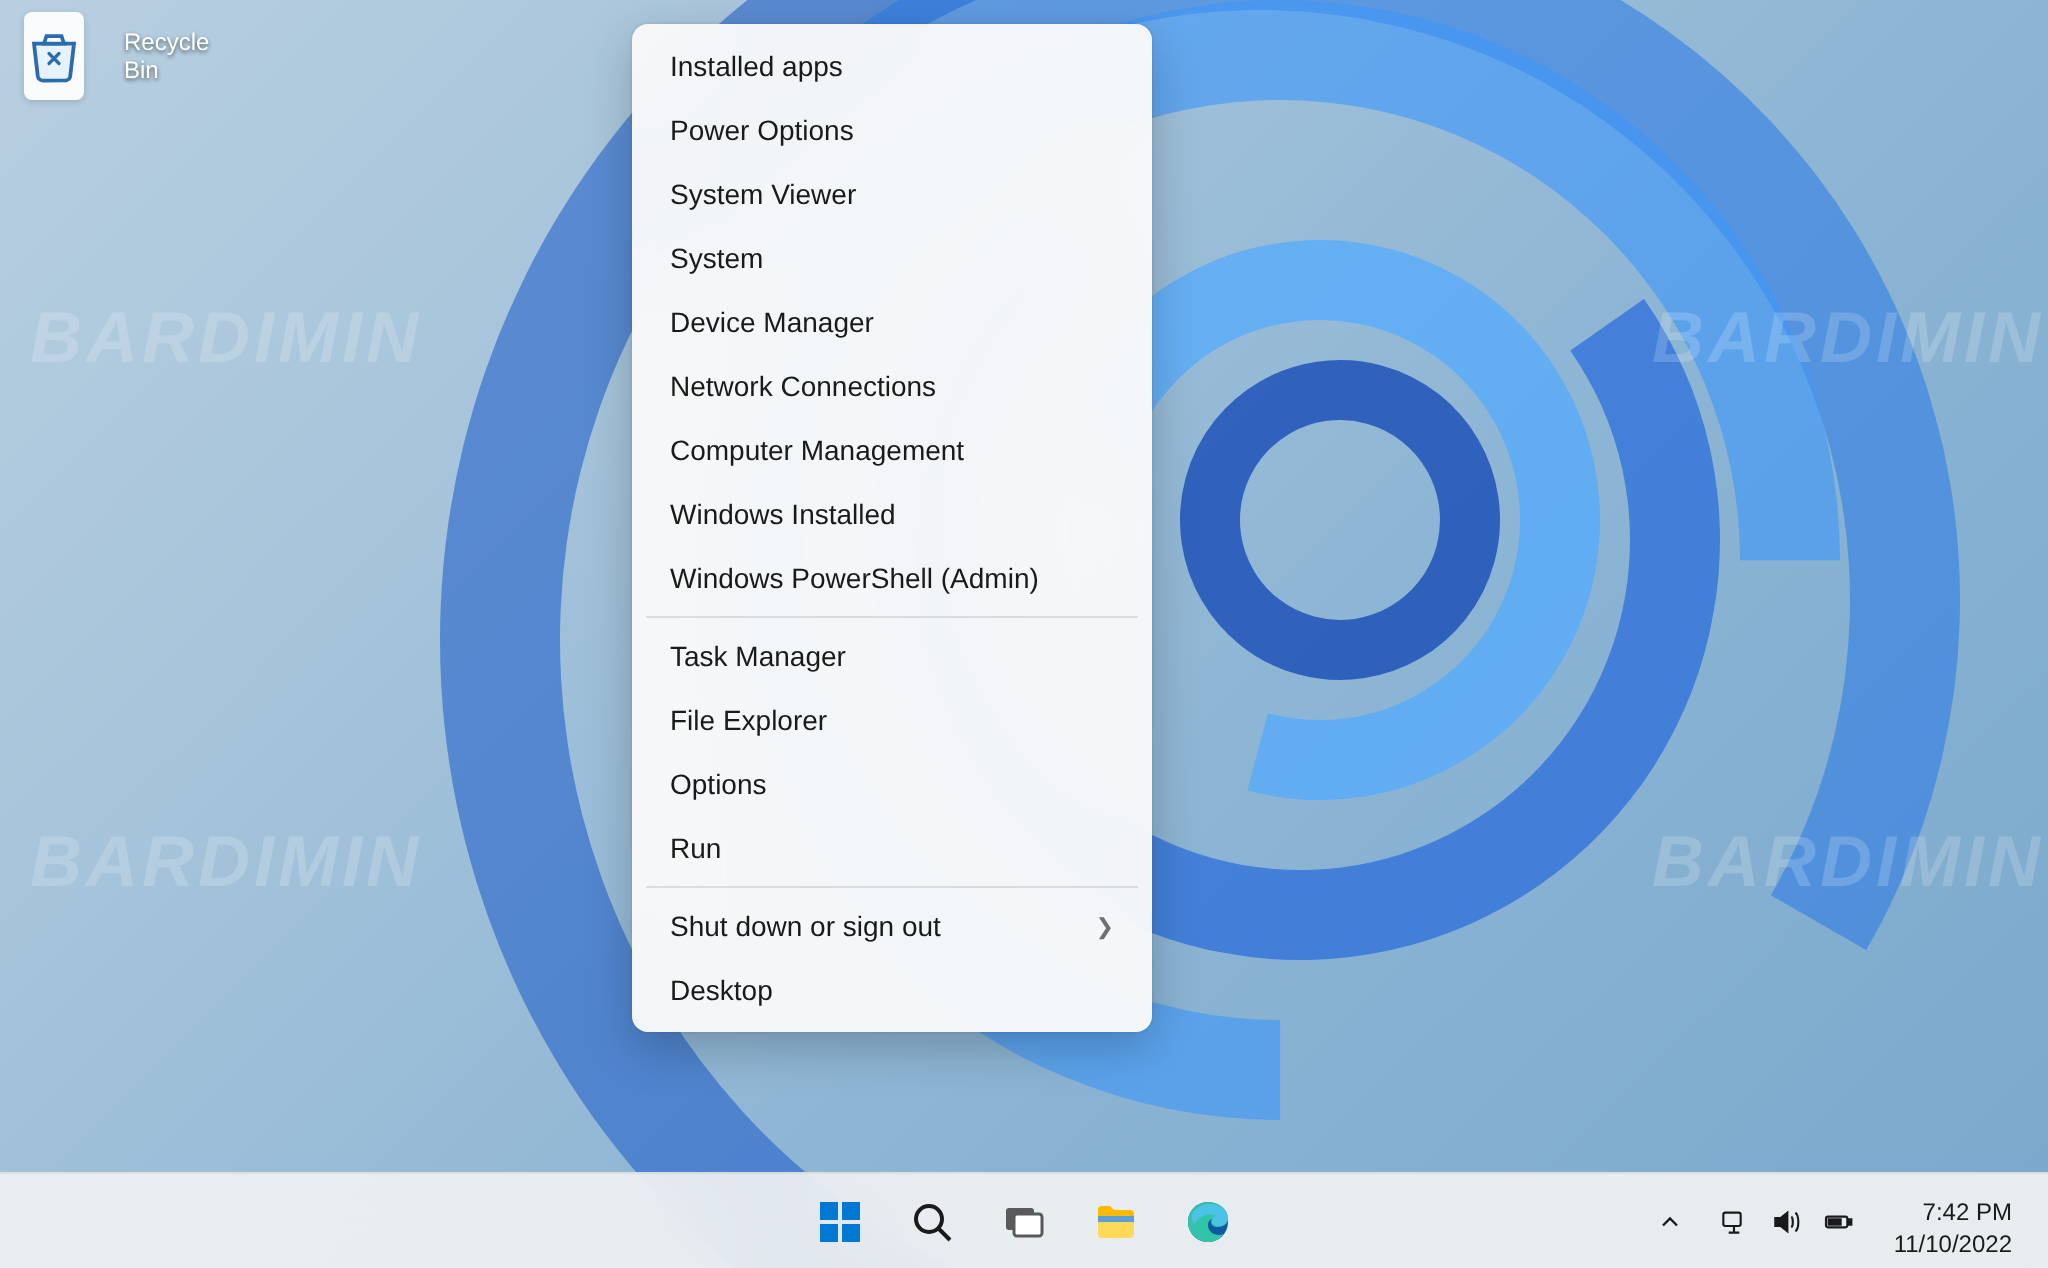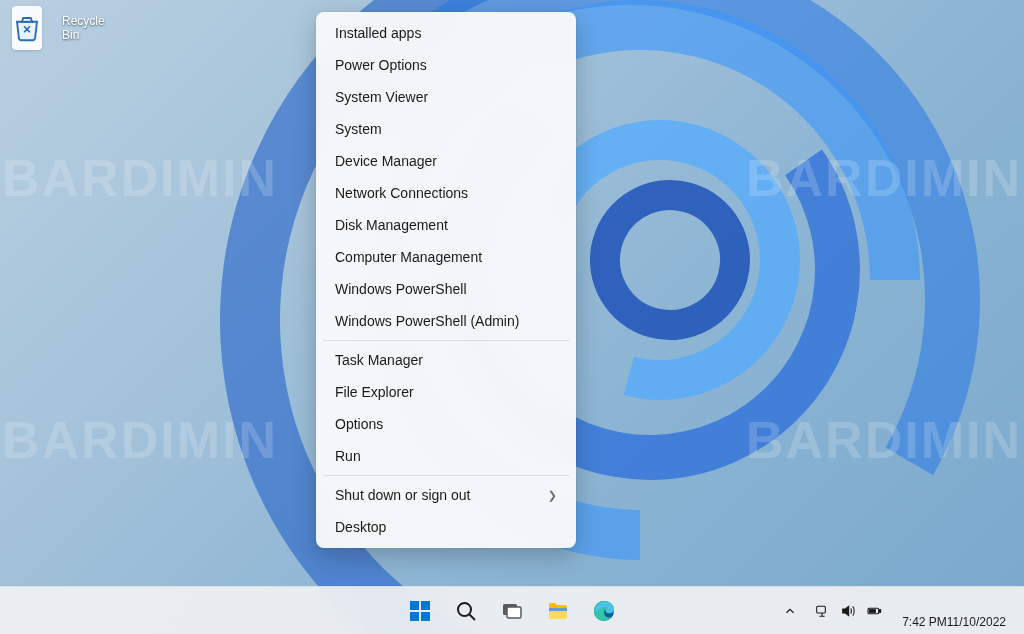--- a/index.html
+++ b/index.html
@@ -37,26 +37,28 @@
     .p1 { width: 820px; height: 820px; left: 40px; top: 40px; border: 60px solid rgba(25,90,200,0.55); border-right-color: transparent; border-top-color: transparent; transform: rotate(25deg);}
     .p2 { width: 700px; height: 700px; left: 100px; top: 80px; border: 55px solid rgba(40,120,230,0.55); border-left-color: transparent; border-bottom-color: transparent; transform: rotate(-15deg);}
     .p3 { width: 560px; height: 560px; left: 180px; top: 130px; border: 50px solid rgba(60,150,250,0.6); border-right-color: transparent; transform: rotate(45deg);}
     .p4 { width: 420px; height: 420px; left: 260px; top: 190px; border: 45px solid rgba(30,100,220,0.65); border-top-color: transparent; transform: rotate(10deg);}
     .p5 { width: 280px; height: 280px; left: 340px; top: 250px; border: 40px solid rgba(80,170,255,0.7); border-left-color: transparent; transform: rotate(-30deg);}
     .p6 { width: 160px; height: 160px; left: 410px; top: 310px; border: 30px solid rgba(15,70,180,0.75); transform: rotate(60deg);}
 
     
     .watermark {
       position: absolute;
-      font-size: 52px;
+      font-size: 36px;
       font-weight: 700;
+      font-style: italic;
       color: rgba(255,255,255,0.18);
       letter-spacing: 2px;
       z-index: 1;
       white-space: nowrap;
+      margin-left: 13px;
     }
     .wm1 { left: 2px; top: 148px; }
     .wm2 { right: 2px; top: 148px; }
     .wm3 { left: 2px; top: 410px; }
     .wm4 { right: 2px; top: 410px; }
 
     
     .desktop-icon {
       position: absolute;
       left: 12px;
@@ -173,21 +175,21 @@
       width: 28px;
       height: 40px;
       display: flex;
       align-items: center;
       justify-content: center;
       cursor: pointer;
       border-radius: 4px;
     }
     .clock {
       display: flex;
-      flex-direction: row;
+      flex-direction: column;
       align-items: flex-end;
       justify-content: flex-end;
       padding: 0 10px;
       height: 40px;
       font-size: 12px;
       color: #1a1a1a;
       line-height: 1.35;
       cursor: pointer;
       border-radius: 4px;
     }
@@ -235,27 +237,24 @@
   <div class="menu-item">
       <span>System</span>
     </div>
   <div class="menu-item">
       <span>Device Manager</span>
     </div>
   <div class="menu-item">
       <span>Network Connections</span>
     </div>
   <div class="menu-item">
-      <span>Disk Management</span>
-    </div>
-  <div class="menu-item">
       <span>Computer Management</span>
     </div>
   <div class="menu-item">
-      <span>Windows PowerShell</span>
+      <span>Windows Installed</span>
     </div>
   <div class="menu-item">
       <span>Windows PowerShell (Admin)</span>
     </div>
   <div class="menu-separator"></div>
   <div class="menu-item">
       <span>Task Manager</span>
     </div>
   <div class="menu-item">
       <span>File Explorer</span>

